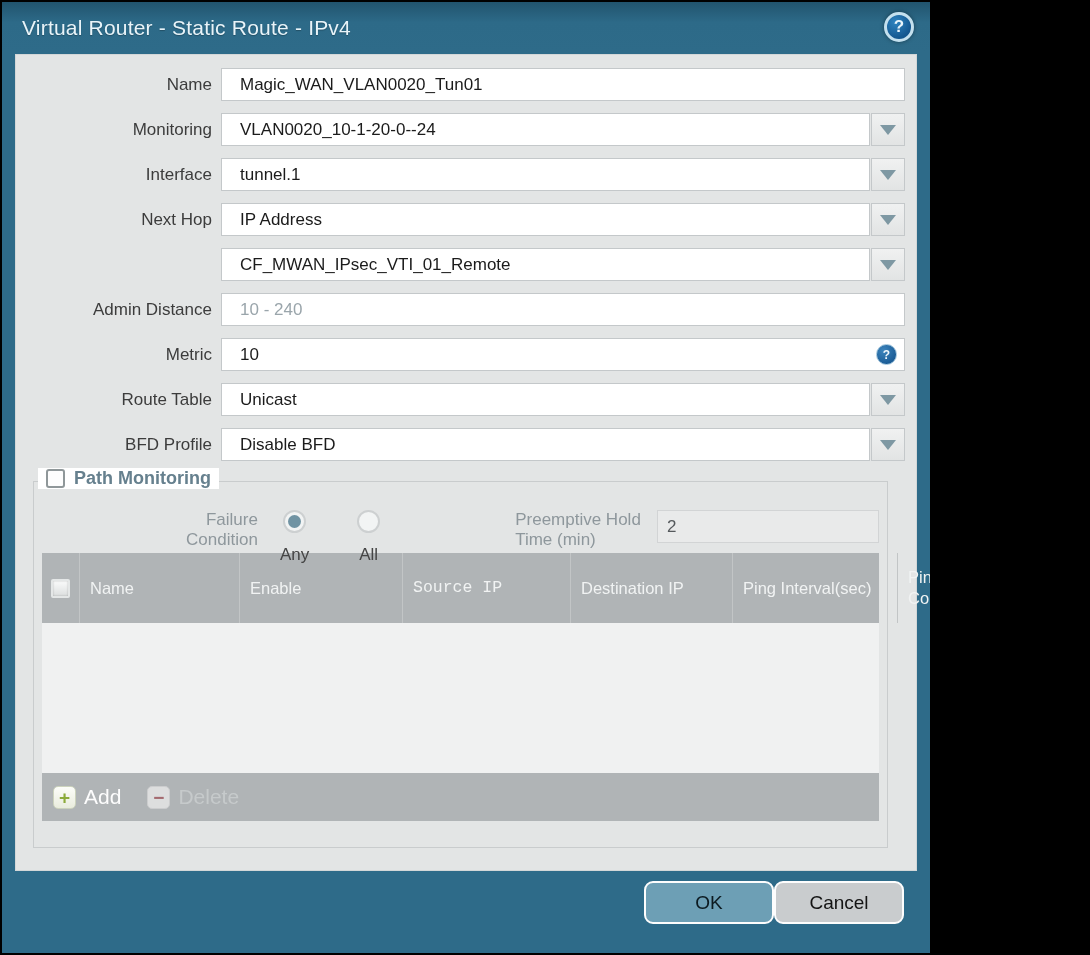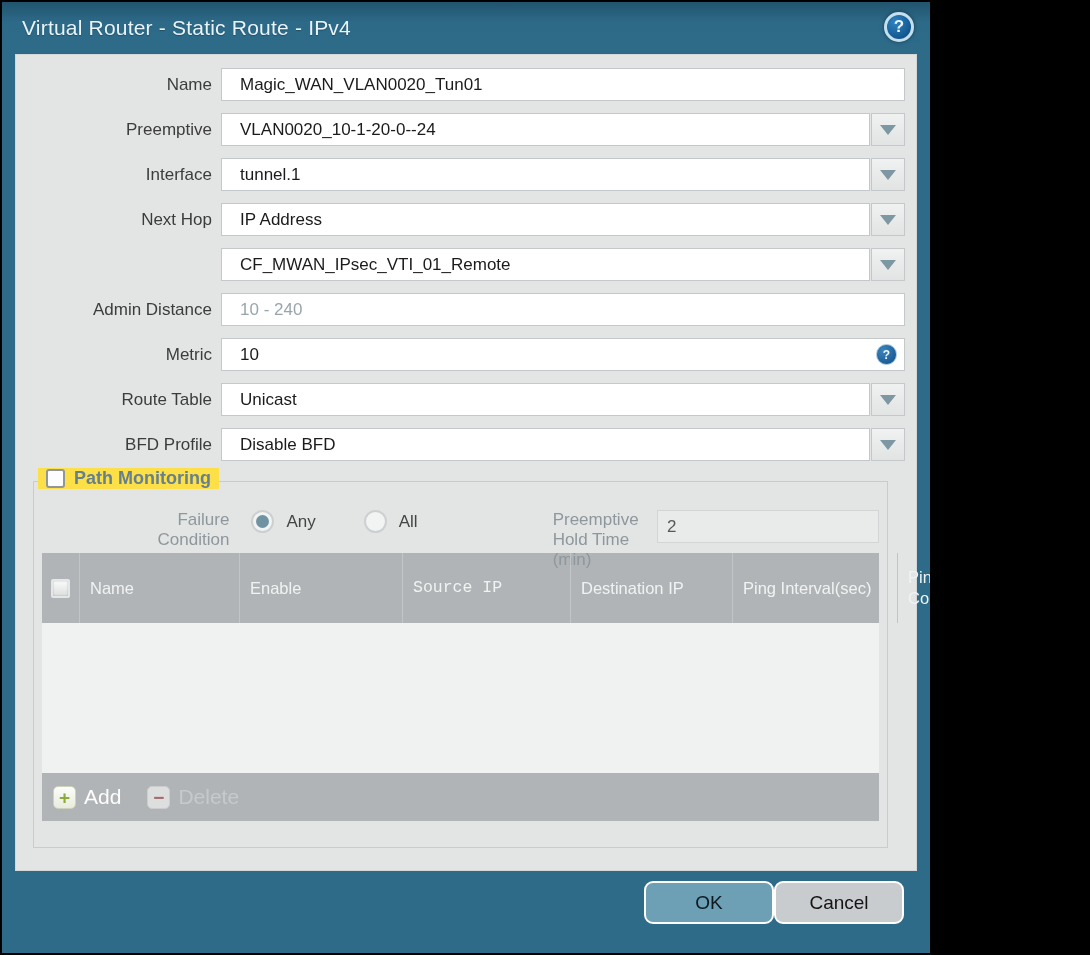--- a/index.html
+++ b/index.html
@@ -85,35 +85,35 @@
   
   .fieldset {
     position: relative;
     margin: 20px 17px 0 17px;
     border: 1px solid #c9cccd;
     height: 367px;
     padding: 28px 8px 0 8px;
   }
   .legend {
     position: absolute; top: -14px; left: 4px;
-    background: #fde047; padding: 0 8px;
+    background: #ffffff; padding: 0 8px;
     display: flex; align-items: center; gap: 9px;
   }
   .legend .cb {
     width: 19px; height: 19px; background: #fdfdfd;
     border: 2px solid #8f9799; border-radius: 3px; cursor: pointer;
   }
   .legend .legend-text {
     font-size: 18px; font-weight: bold; color: #66808e;
   }
 
   .pm-row { display: flex; align-items: flex-start; height: 34px; margin-bottom: 9px; }
   .pm-label { font-size: 17px; color: #8e979c; }
   .fc-label { width: 160px; margin-left: 115px; text-align: right; }
-  .radio { display: flex; align-items: center; gap: 12px; margin-left: 22px; cursor: pointer; }
+  .radio { display: flex; align-items: center; gap: 12px; margin-left: 22px; cursor: pointer; flex-direction: column; }
   .radio-circle {
     width: 23px; height: 23px; border-radius: 50%;
     background: #f2f4f4; border: 2px solid #cdd0d1;
     display: flex; align-items: center; justify-content: center;
   }
   .radio-circle.checked::after {
     content: ""; width: 13px; height: 13px; border-radius: 50%;
     background: #7093a3; display: block;
   }
   .radio-text { font-size: 17px; color: #454545; }
@@ -201,21 +201,21 @@
   <div class="panel">
 
     <div class="form-row">
       <span class="form-label">Name</span>
       <div class="field-wrap">
         <input class="text-input" type="text" value="Magic_WAN_VLAN0020_Tun01" style="">
       </div>
     </div>
 
     <div class="form-row">
-      <span class="form-label">Preemptive</span>
+      <span class="form-label">Monitoring</span>
       <div class="field-wrap">
         <input class="text-input" type="text" value="VLAN0020_10-1-20-0--24" style="">
         <span class="combo-btn">
             <span class="tri-down"></span>
           </span>
       </div>
     </div>
 
     <div class="form-row">
       <span class="form-label">Interface</span>

